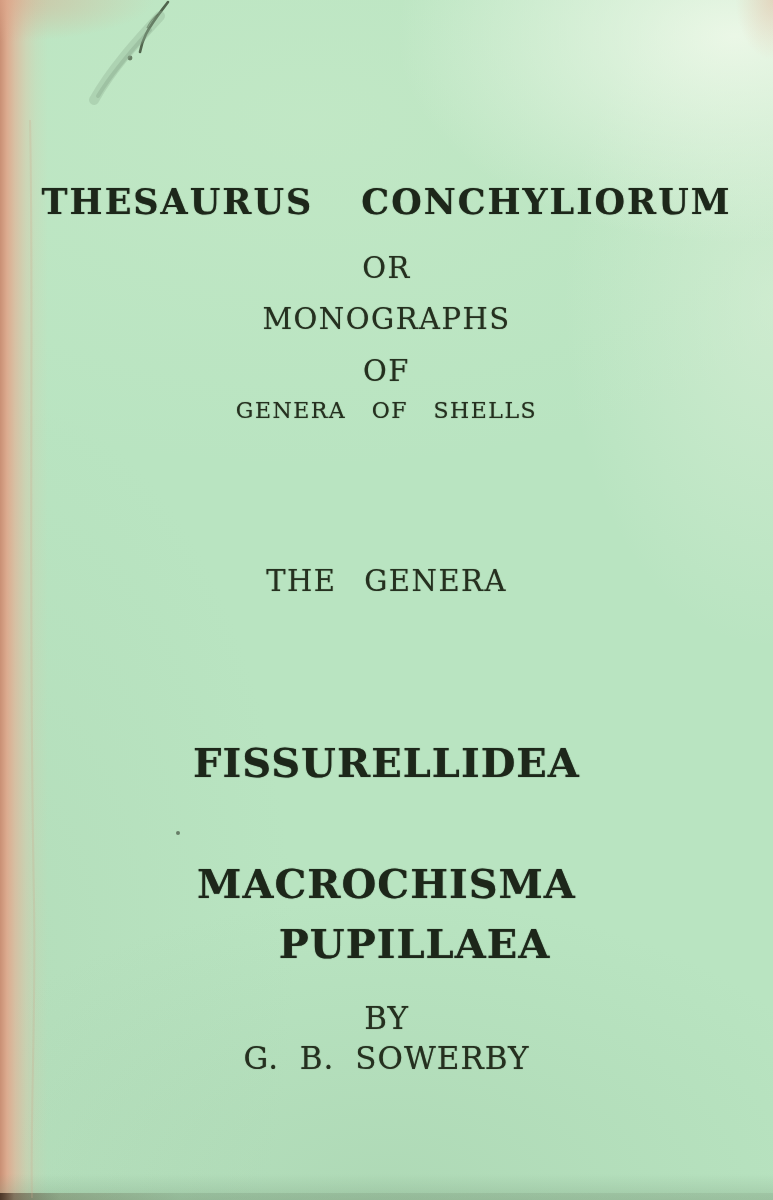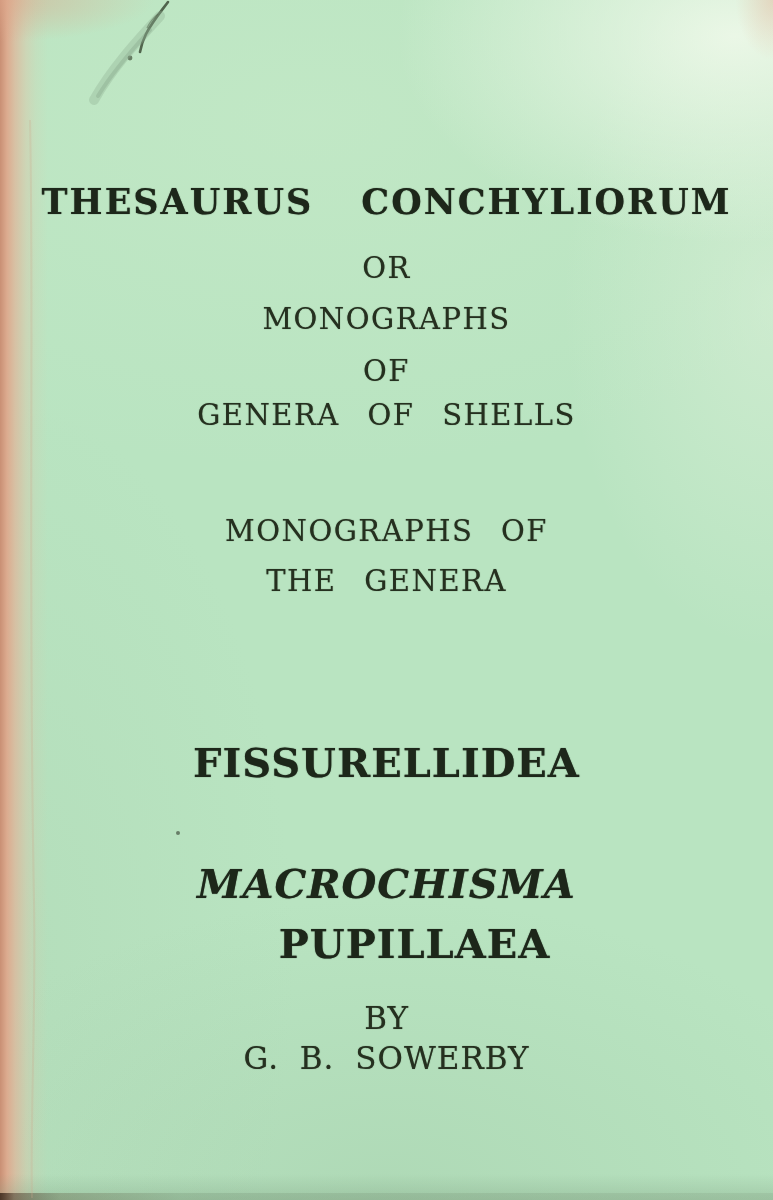--- a/index.html
+++ b/index.html
@@ -56,27 +56,27 @@
     position: absolute; left: 0; width: 100%; text-align: center;
     color: #25301f; white-space: nowrap;
   }
   .soft { text-shadow: 0 0 1px rgba(30,40,25,0.55); }
   .fat  { font-weight: bold; color: #1d271a; text-shadow: 0 0 1px rgba(20,28,16,0.7); margin-top: 32px; }
 
   .t-title  { top: 149px; font-size: 35px; letter-spacing: 2px; word-spacing: 34px; }
   .t-or     { top: 251px; font-size: 29px; letter-spacing: 1.5px; }
   .t-mono   { top: 302px; font-size: 29px; letter-spacing: 1.5px; }
   .t-of     { top: 354px; font-size: 29px; letter-spacing: 1.5px; }
-  .t-gos    { top: 398px; font-size: 29px; letter-spacing: 1.5px; word-spacing: 17px; }
+  .t-gos    { top: 398px; font-size: 22px; letter-spacing: 1.5px; word-spacing: 17px; }
   .t-mof    { top: 514px; font-size: 29px; letter-spacing: 1.5px; word-spacing: 17px; }
   .t-tg     { top: 564px; font-size: 29px; letter-spacing: 1.5px; word-spacing: 17px; }
   .t-g1 { top: 647px;  font-size: 40px; letter-spacing: 1px; }
   .t-g2 { top: 707px;  font-size: 40px; letter-spacing: 1px; }
   .t-g3 { top: 768px;  font-size: 40px; letter-spacing: 1px; }
-  .t-g4 { top: 828px;  font-size: 40px; letter-spacing: 1px; font-style: italic; }
+  .t-g4 { top: 828px;  font-size: 40px; letter-spacing: 1px; }
   .t-g5 { top: 888px;  font-size: 40px; letter-spacing: 1px; padding-left: 28px; }
   .t-by     { top: 1000px; font-size: 31px; letter-spacing: 1px; }
   .t-author { top: 1040px; font-size: 31px; letter-spacing: 1px; word-spacing: 10px; }
 </style>
 </head>
 <body>
 
 <div class="page">
 
   <div class="edge-left"></div>
@@ -99,21 +99,20 @@
     <path d="M30,120 C34,300 28,600 34,900 C36,1020 30,1120 32,1198" fill="none" stroke="#caa68c" stroke-width="2" opacity="0.25"></path>
   </svg>
 
   <div class="txt fat t-title">THESAURUS CONCHYLIORUM</div>
 
   <div class="txt soft t-or">OR</div>
   <div class="txt soft t-mono">MONOGRAPHS</div>
   <div class="txt soft t-of">OF</div>
   <div class="txt soft t-gos">GENERA OF SHELLS</div>
 
-  <div class="txt soft t-mof">MONOGRAPHS OF</div>
   <div class="txt soft t-tg">THE GENERA</div>
 
   <div class="txt fat t-g2">FISSURELLIDEA</div>
   <div class="txt fat t-g4">MACROCHISMA</div>
   <div class="txt fat t-g5">PUPILLAEA</div>
 
   <div class="txt soft t-by">BY</div>
   <div class="txt soft t-author">G. B. SOWERBY</div>
 
 </div>

